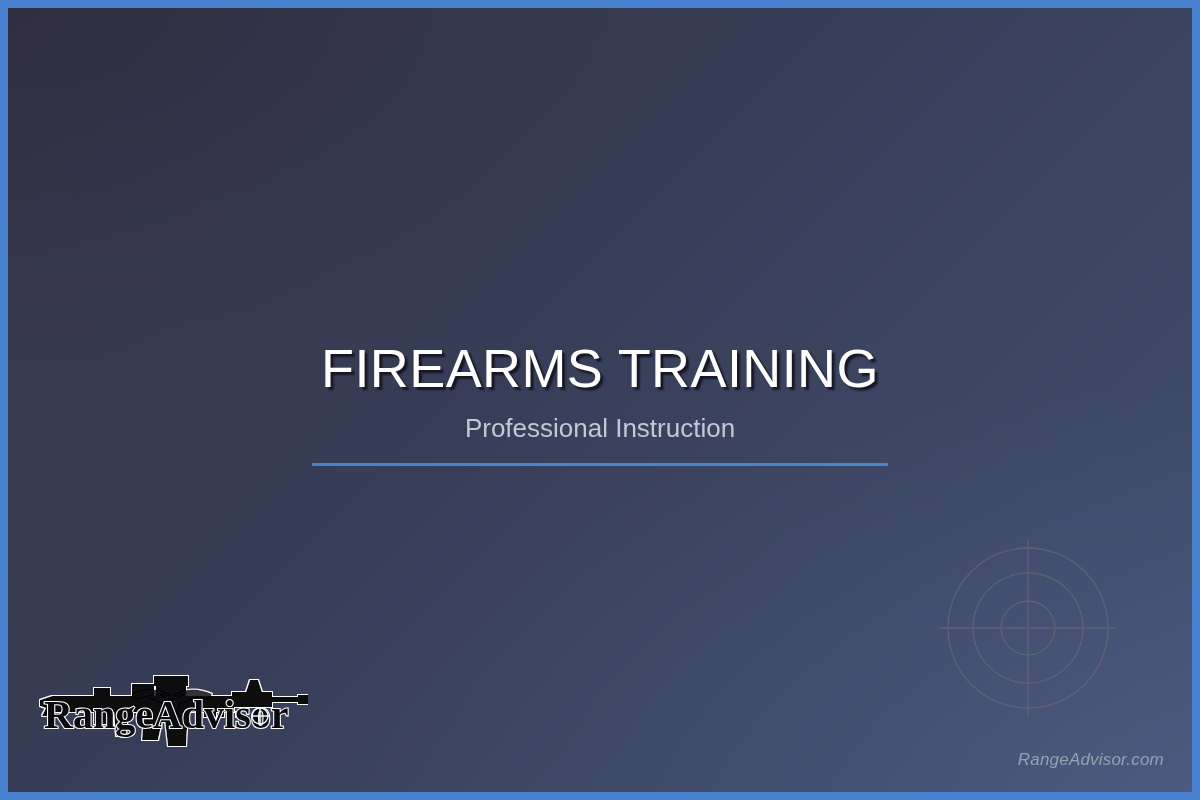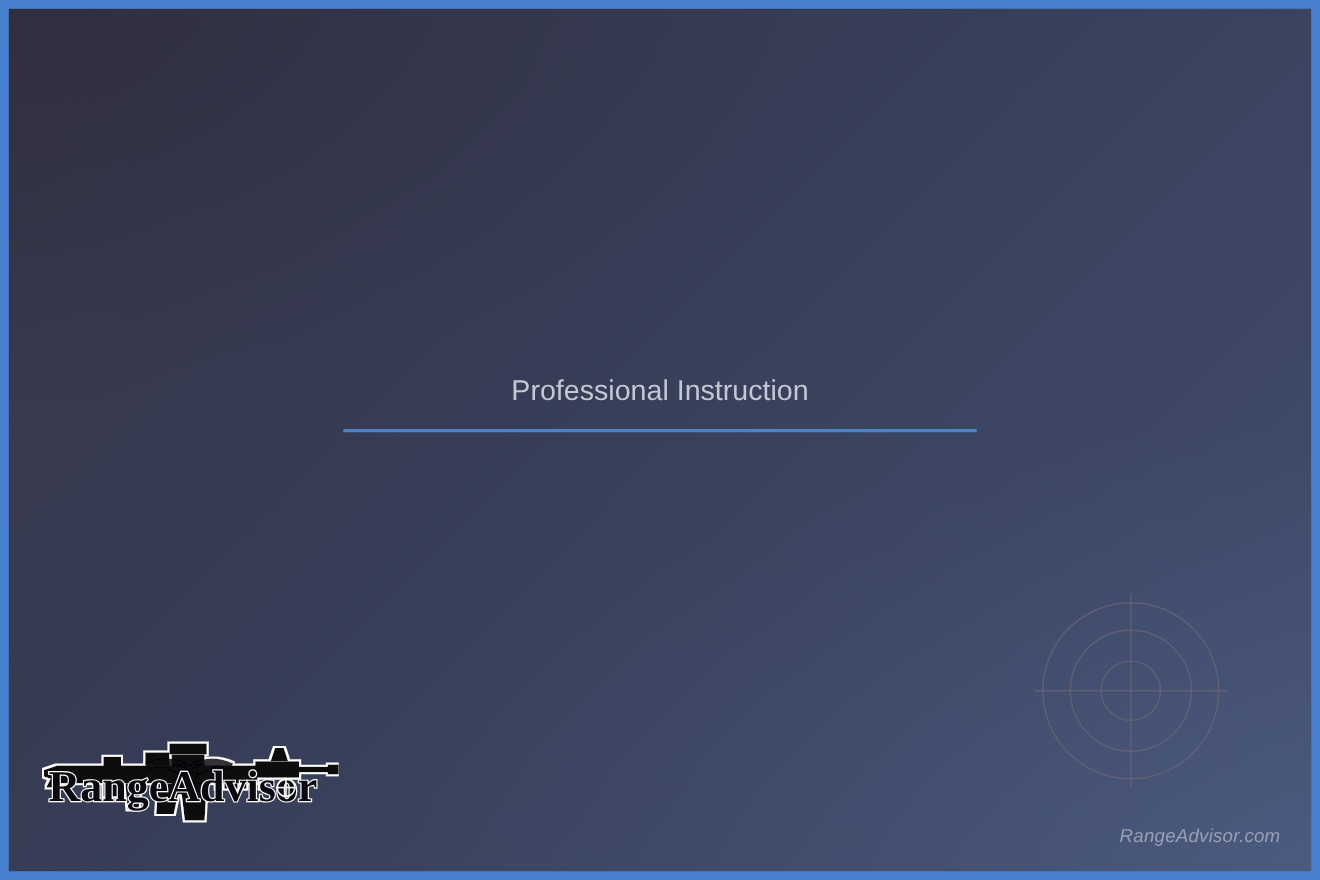--- a/index.html
+++ b/index.html
@@ -66,20 +66,21 @@
     font-size:54px;
     font-weight:400;
     letter-spacing:0.4px;
     color:#ffffff;
     line-height:1.06;
     text-shadow:3px 3px 2px rgba(15,14,24,0.80);
     white-space:nowrap;
   }
 
   .slide-subtitle {
+    margin-top:16px;
     font-size:26px;
     font-weight:400;
     color:#c3c8d4;
     line-height:1.2;
     white-space:nowrap;
   }
 
   .accent-rule {
     width:576px;
     height:3px;
@@ -119,20 +120,21 @@
           <circle cx="88" cy="88" r="80"></circle>
           <circle cx="88" cy="88" r="55"></circle>
           <circle cx="88" cy="88" r="27"></circle>
           <line x1="88" y1="0" x2="88" y2="176"></line>
           <line x1="0" y1="88" x2="176" y2="88"></line>
         </g>
       </svg>
     </div>
 
     <div class="title-block">
+      <div class="slide-title">FIREARMS TRAINING</div>
       <div class="slide-subtitle">Professional Instruction</div>
       <div class="accent-rule"></div>
     </div>
 
     <div class="brand-logo" title="RangeAdvisor">
       <svg viewBox="0 0 272 88" width="272" height="88" aria-hidden="true">
         <defs>
 
           <filter id="keyline" x="-25%" y="-25%" width="150%" height="150%">
             <feMorphology in="SourceAlpha" operator="dilate" radius="1.4" result="fat"></feMorphology>

